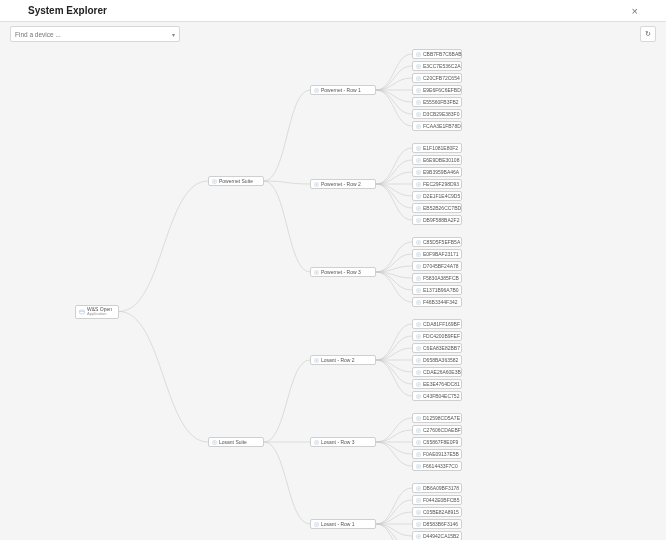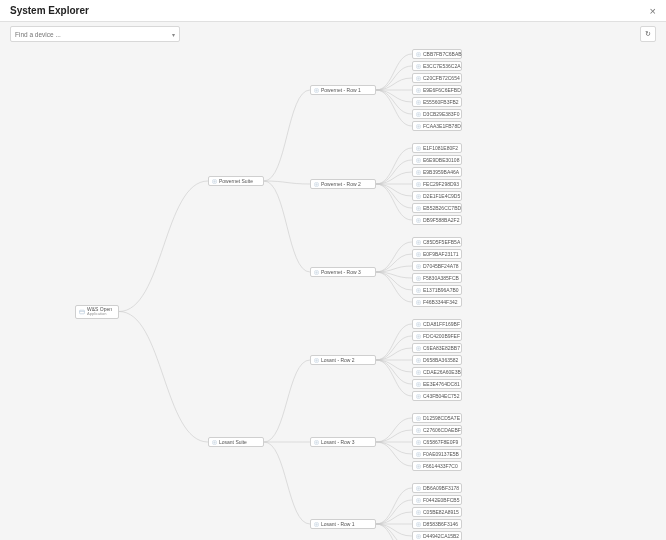--- a/index.html
+++ b/index.html
@@ -4,21 +4,21 @@
 <style>
   * { box-sizing: border-box; margin: 0; padding: 0; }
   html, body { width: 666px; height: 540px; font-family: Arial, Helvetica, sans-serif; background: #f5f5f5; color: #333; }
   .header {
     background: #fff;
     border-bottom: 1px solid #e0e0e0;
     height: 22px;
     display: flex;
     align-items: center;
     justify-content: space-between;
-    padding: 0 10px;
+    padding: 0 28px;
   }
   .header-title { font-size: 10px; font-weight: 600; color: #222; }
   .close-btn { font-size: 11px; color: #777; cursor: pointer; background: none; border: none; }
   .toolbar {
     height: 24px;
     display: flex;
     align-items: flex-start;
     justify-content: space-between;
     padding: 4px 10px 0 10px;
   }

